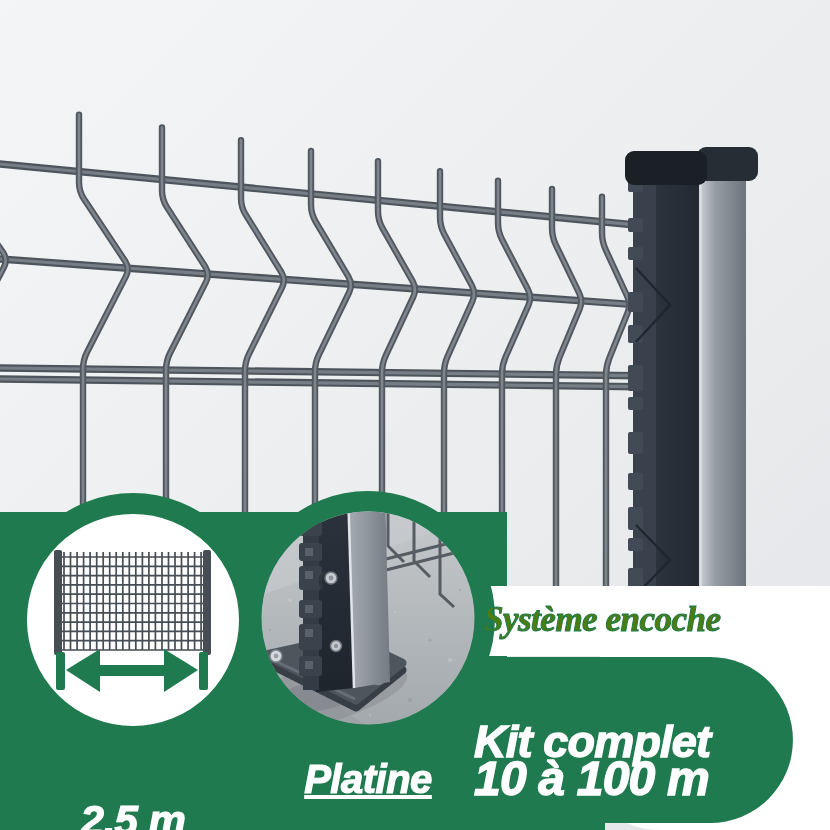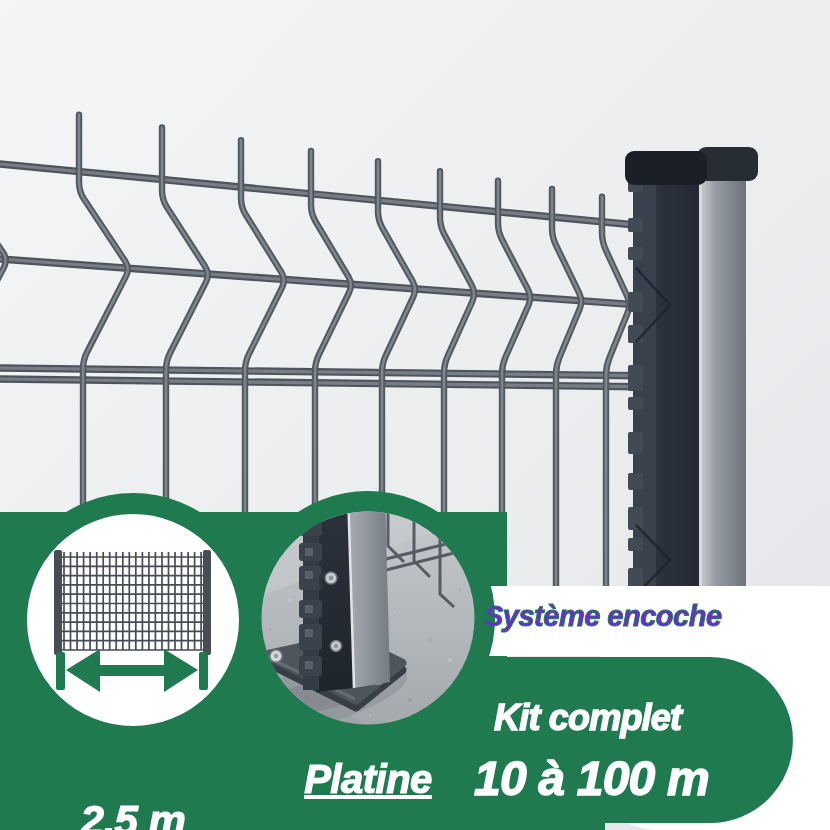--- a/index.html
+++ b/index.html
@@ -9,22 +9,22 @@
   }
   .stage svg{position:absolute;left:0;top:0;display:block;}
   .lbl{
     position:absolute;line-height:1;white-space:nowrap;
     font-family:"Liberation Sans",sans-serif;
     font-style:italic;font-weight:700;color:#ffffff;
   }
   .lbl.center{text-align:center;}
   #lbl-width  {left:33px;  top:800px; width:200px; font-size:42px; letter-spacing:-0.5px; -webkit-text-stroke:1.2px #ffffff;}
   #lbl-platine{left:268px; top:759px; width:200px; font-size:40px; letter-spacing:-0.5px;text-decoration:underline; -webkit-text-stroke:1.2px #ffffff;}
-  #lbl-system {left:484px; top:602px; font-size:29px; letter-spacing:-0.5px; color:#6d28d9; -webkit-text-stroke:1px #1f7a4f;}
-  #lbl-kit    {left:474px; top:700px; font-size:36px; letter-spacing:-0.8px;margin-left:20px; -webkit-text-stroke:1.4px #ffffff;}
+  #lbl-system {left:484px; top:602px; font-size:35px; letter-spacing:-0.5px; color:#4d7c0f;font-family:Liberation Serif, serif; -webkit-text-stroke:1px #1f7a4f;}
+  #lbl-kit    {left:474px; top:719px; font-size:45px; letter-spacing:-0.8px; -webkit-text-stroke:1.4px #ffffff;}
   #lbl-len    {left:474px; top:755px; font-size:48px; letter-spacing:-0.8px; -webkit-text-stroke:1.4px #ffffff;}
 </style>
 </head>
 <body>
 
 <div class="stage">
 <svg width="830" height="830" viewBox="0 0 830 830">
   <defs>
     <linearGradient id="bgGrad" x1="0" y1="0" x2="1" y2="1">
       <stop offset="0" stop-color="#f4f5f6"></stop>

